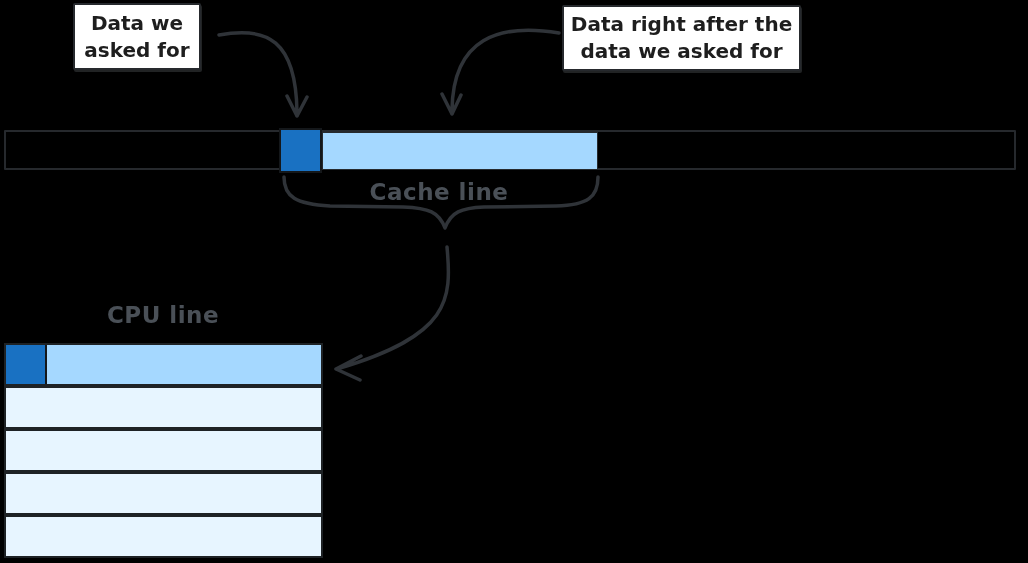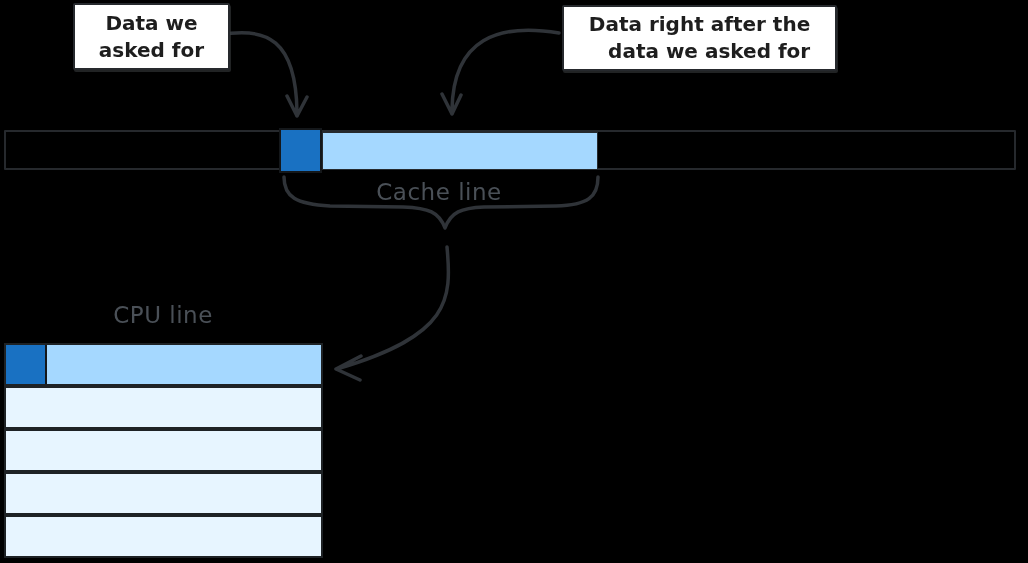--- a/index.html
+++ b/index.html
@@ -40,21 +40,21 @@
     background:var(--requested-fill);
     border:2px solid #14171a;
   }
   .seg-prefetched{
     left:322px;top:132px;width:276px;height:38px;
     background:var(--cacheline-fill);
     border:1px solid #262a2e;
   }
   .muted-caption{
     color:var(--muted-text);
-    font-size:23px;font-weight:400;letter-spacing:.5px;
+    font-size:23px;font-weight:700;letter-spacing:.5px;
     text-align:center;
   }
   .cache-table{left:4px;top:343px;width:319px;height:215px;}
   .cache-row{
     position:absolute;left:0;width:319px;height:43px;box-sizing:border-box;
     border:2.5px solid #1e2225;
     background:var(--cacherow-fill);
   }
   .cache-row.filled{background:var(--cacheline-fill);}
   .cache-cell-requested{
@@ -76,23 +76,23 @@
 
   <div class="abs muted-caption" style="left:339px;top:179px;width:200px;">Cache line</div>
 
   <svg class="overlay" width="1028" height="563" viewBox="0 0 1028 563">
     <path d="M219,35 C267,26 296,40 297,112 M297,116 L287,96 M297,116 L307,97"></path>
     <path d="M559,33 C499,23 453,38 452,110 M452,114 L442,94 M452,114 L461,95"></path>
     <path d="M284,177 C284,197 296,204 330,206 L403,207 C429,208 439,212 445,228 C451,212 461,208 484,207 L556,206 C588,205 598,197 598,177"></path>
     <path d="M447,247 C452,300 450,335 340,368 M336,369 L361,356 M336,369 L360,380"></path>
   </svg>
 
-  <div class="abs label-box" style="left:73px;top:3px;width:157px;height:67px;">Data we
+  <div class="abs label-box" style="left:73px;top:3px;width:128px;height:67px;">Data we
 asked for</div>
-  <div class="abs label-box" style="left:562px;top:5px;width:275px;height:66px;text-align:right;">Data right after the
+  <div class="abs label-box" style="left:562px;top:5px;width:239px;height:66px;">Data right after the
 data we asked for</div>
 
   <div class="abs muted-caption" style="left:63px;top:302px;width:200px;">CPU line</div>
 
   <div class="abs cache-table">
     <div class="cache-row filled" style="top:0;">
       <div class="cache-cell-requested"></div>
     </div>
     <div class="cache-row" style="top:43px;"></div>
     <div class="cache-row" style="top:86px;"></div>

